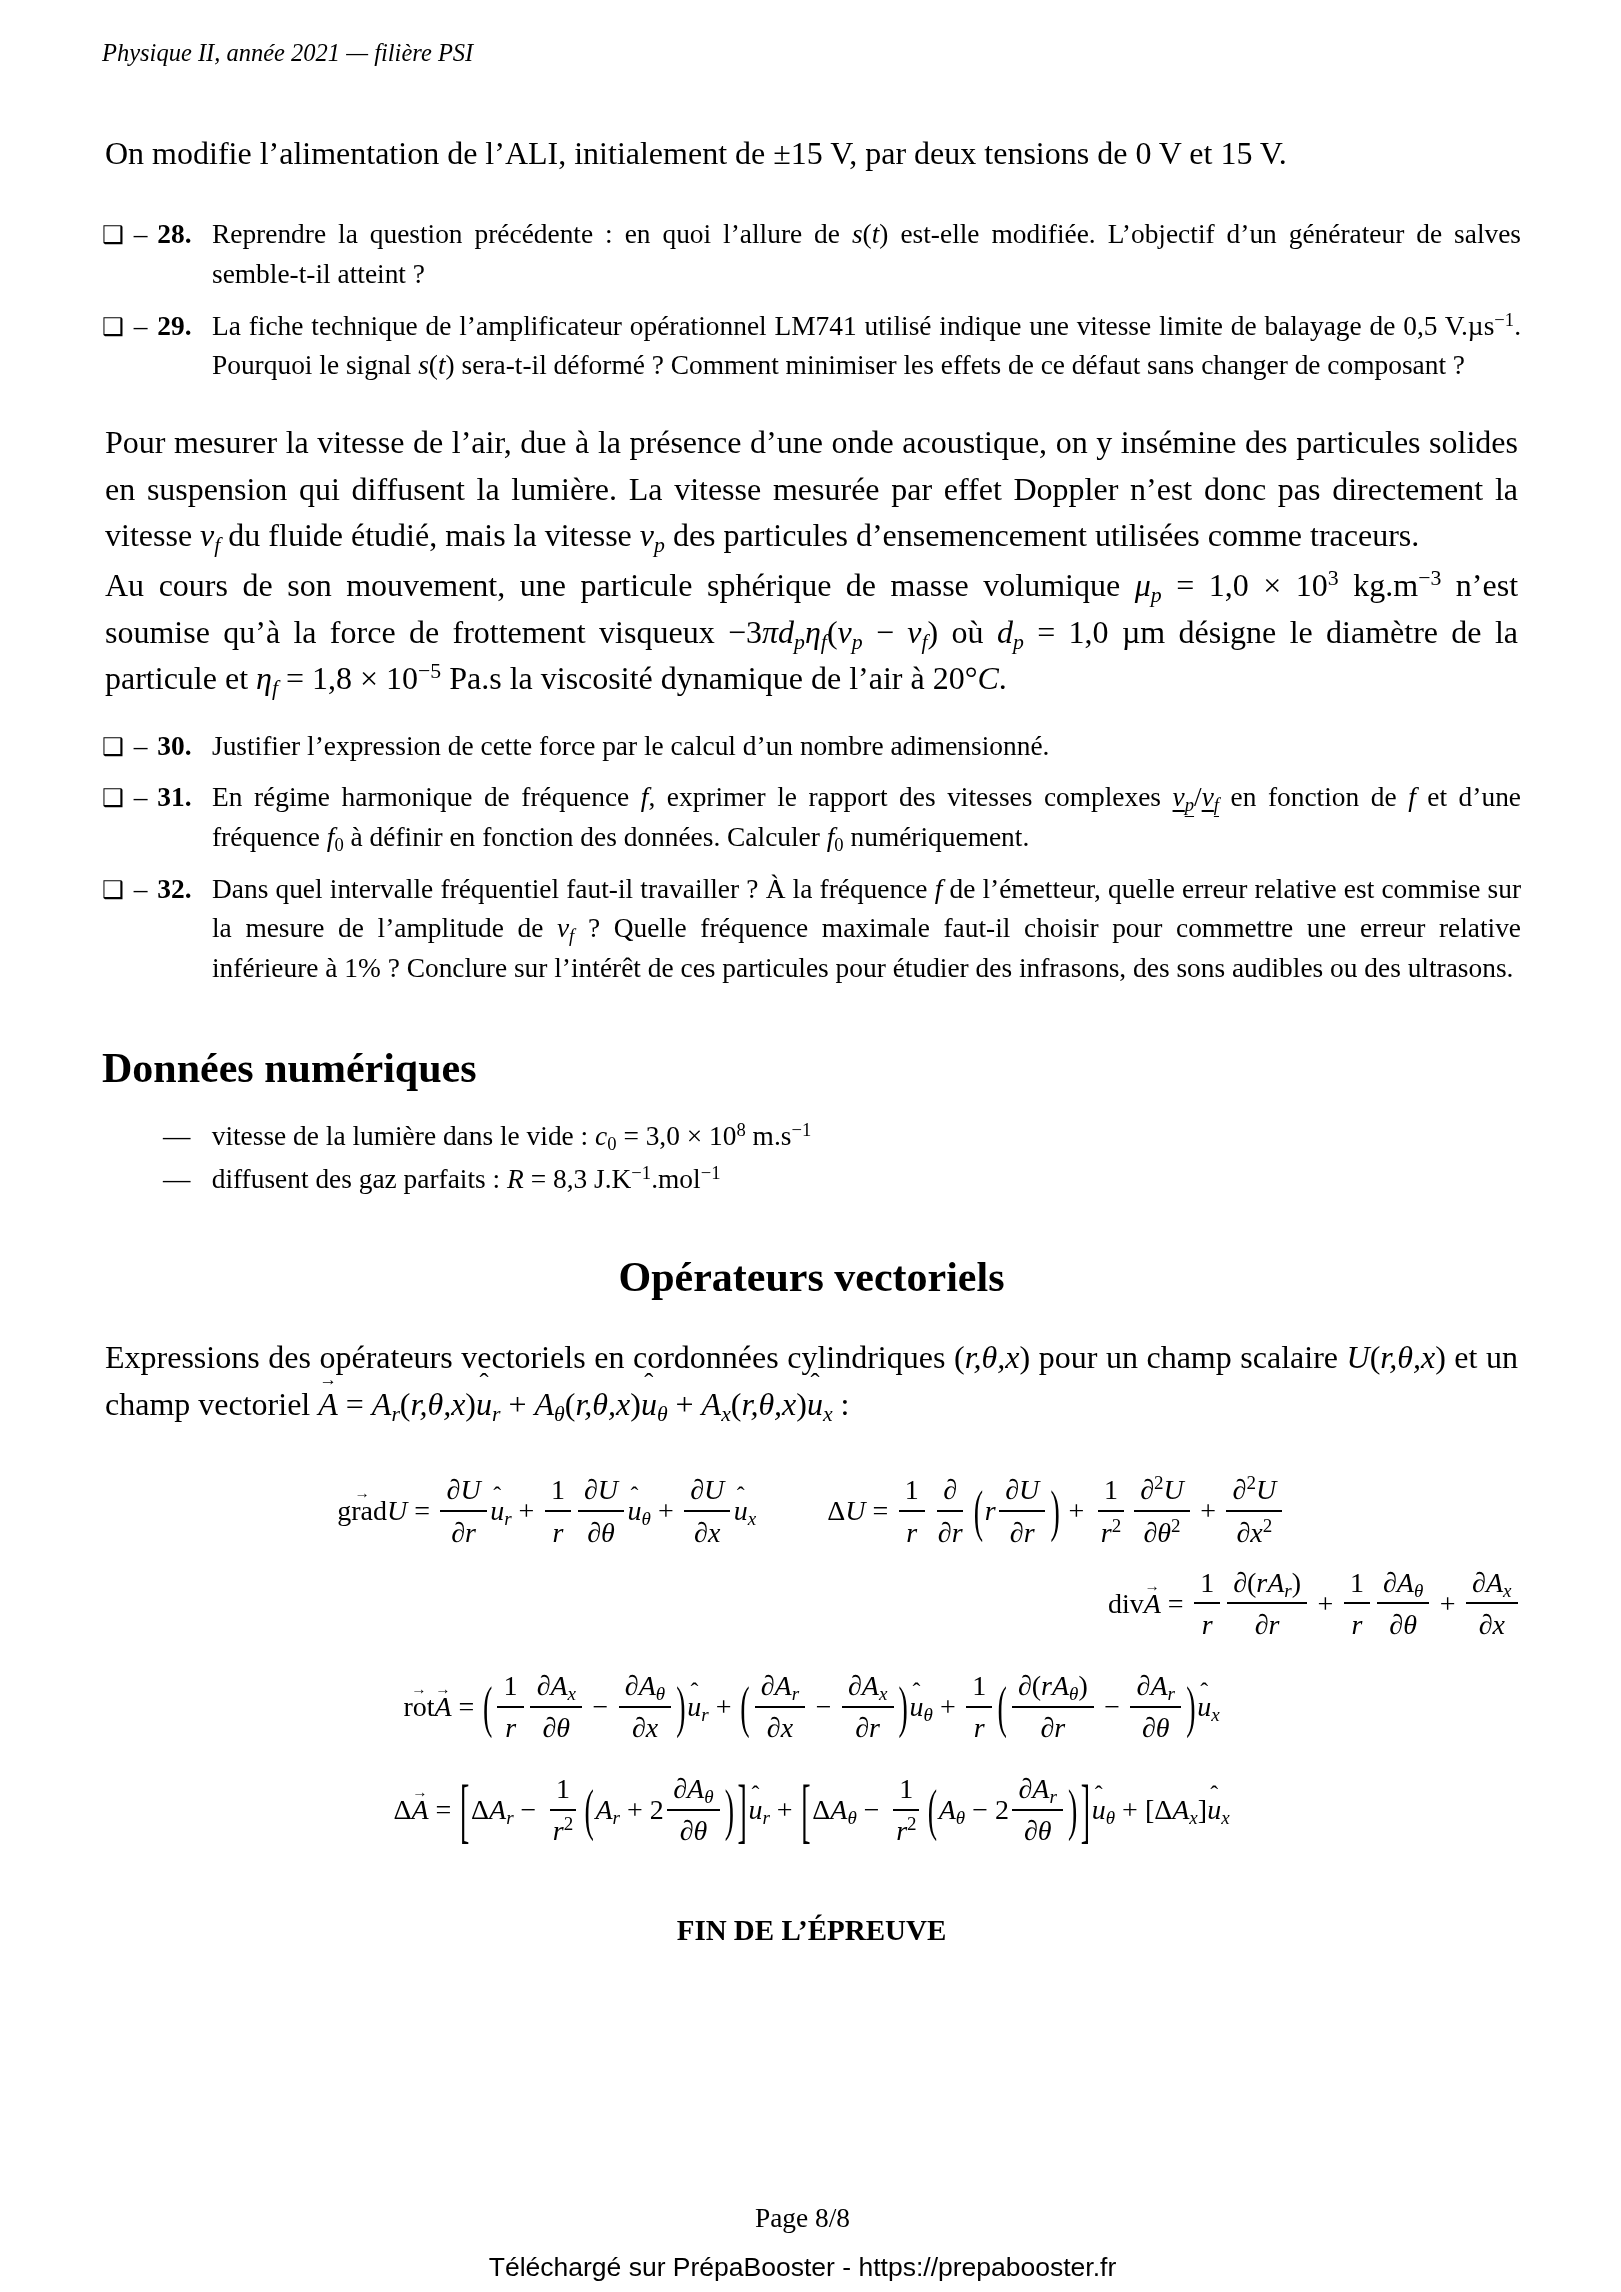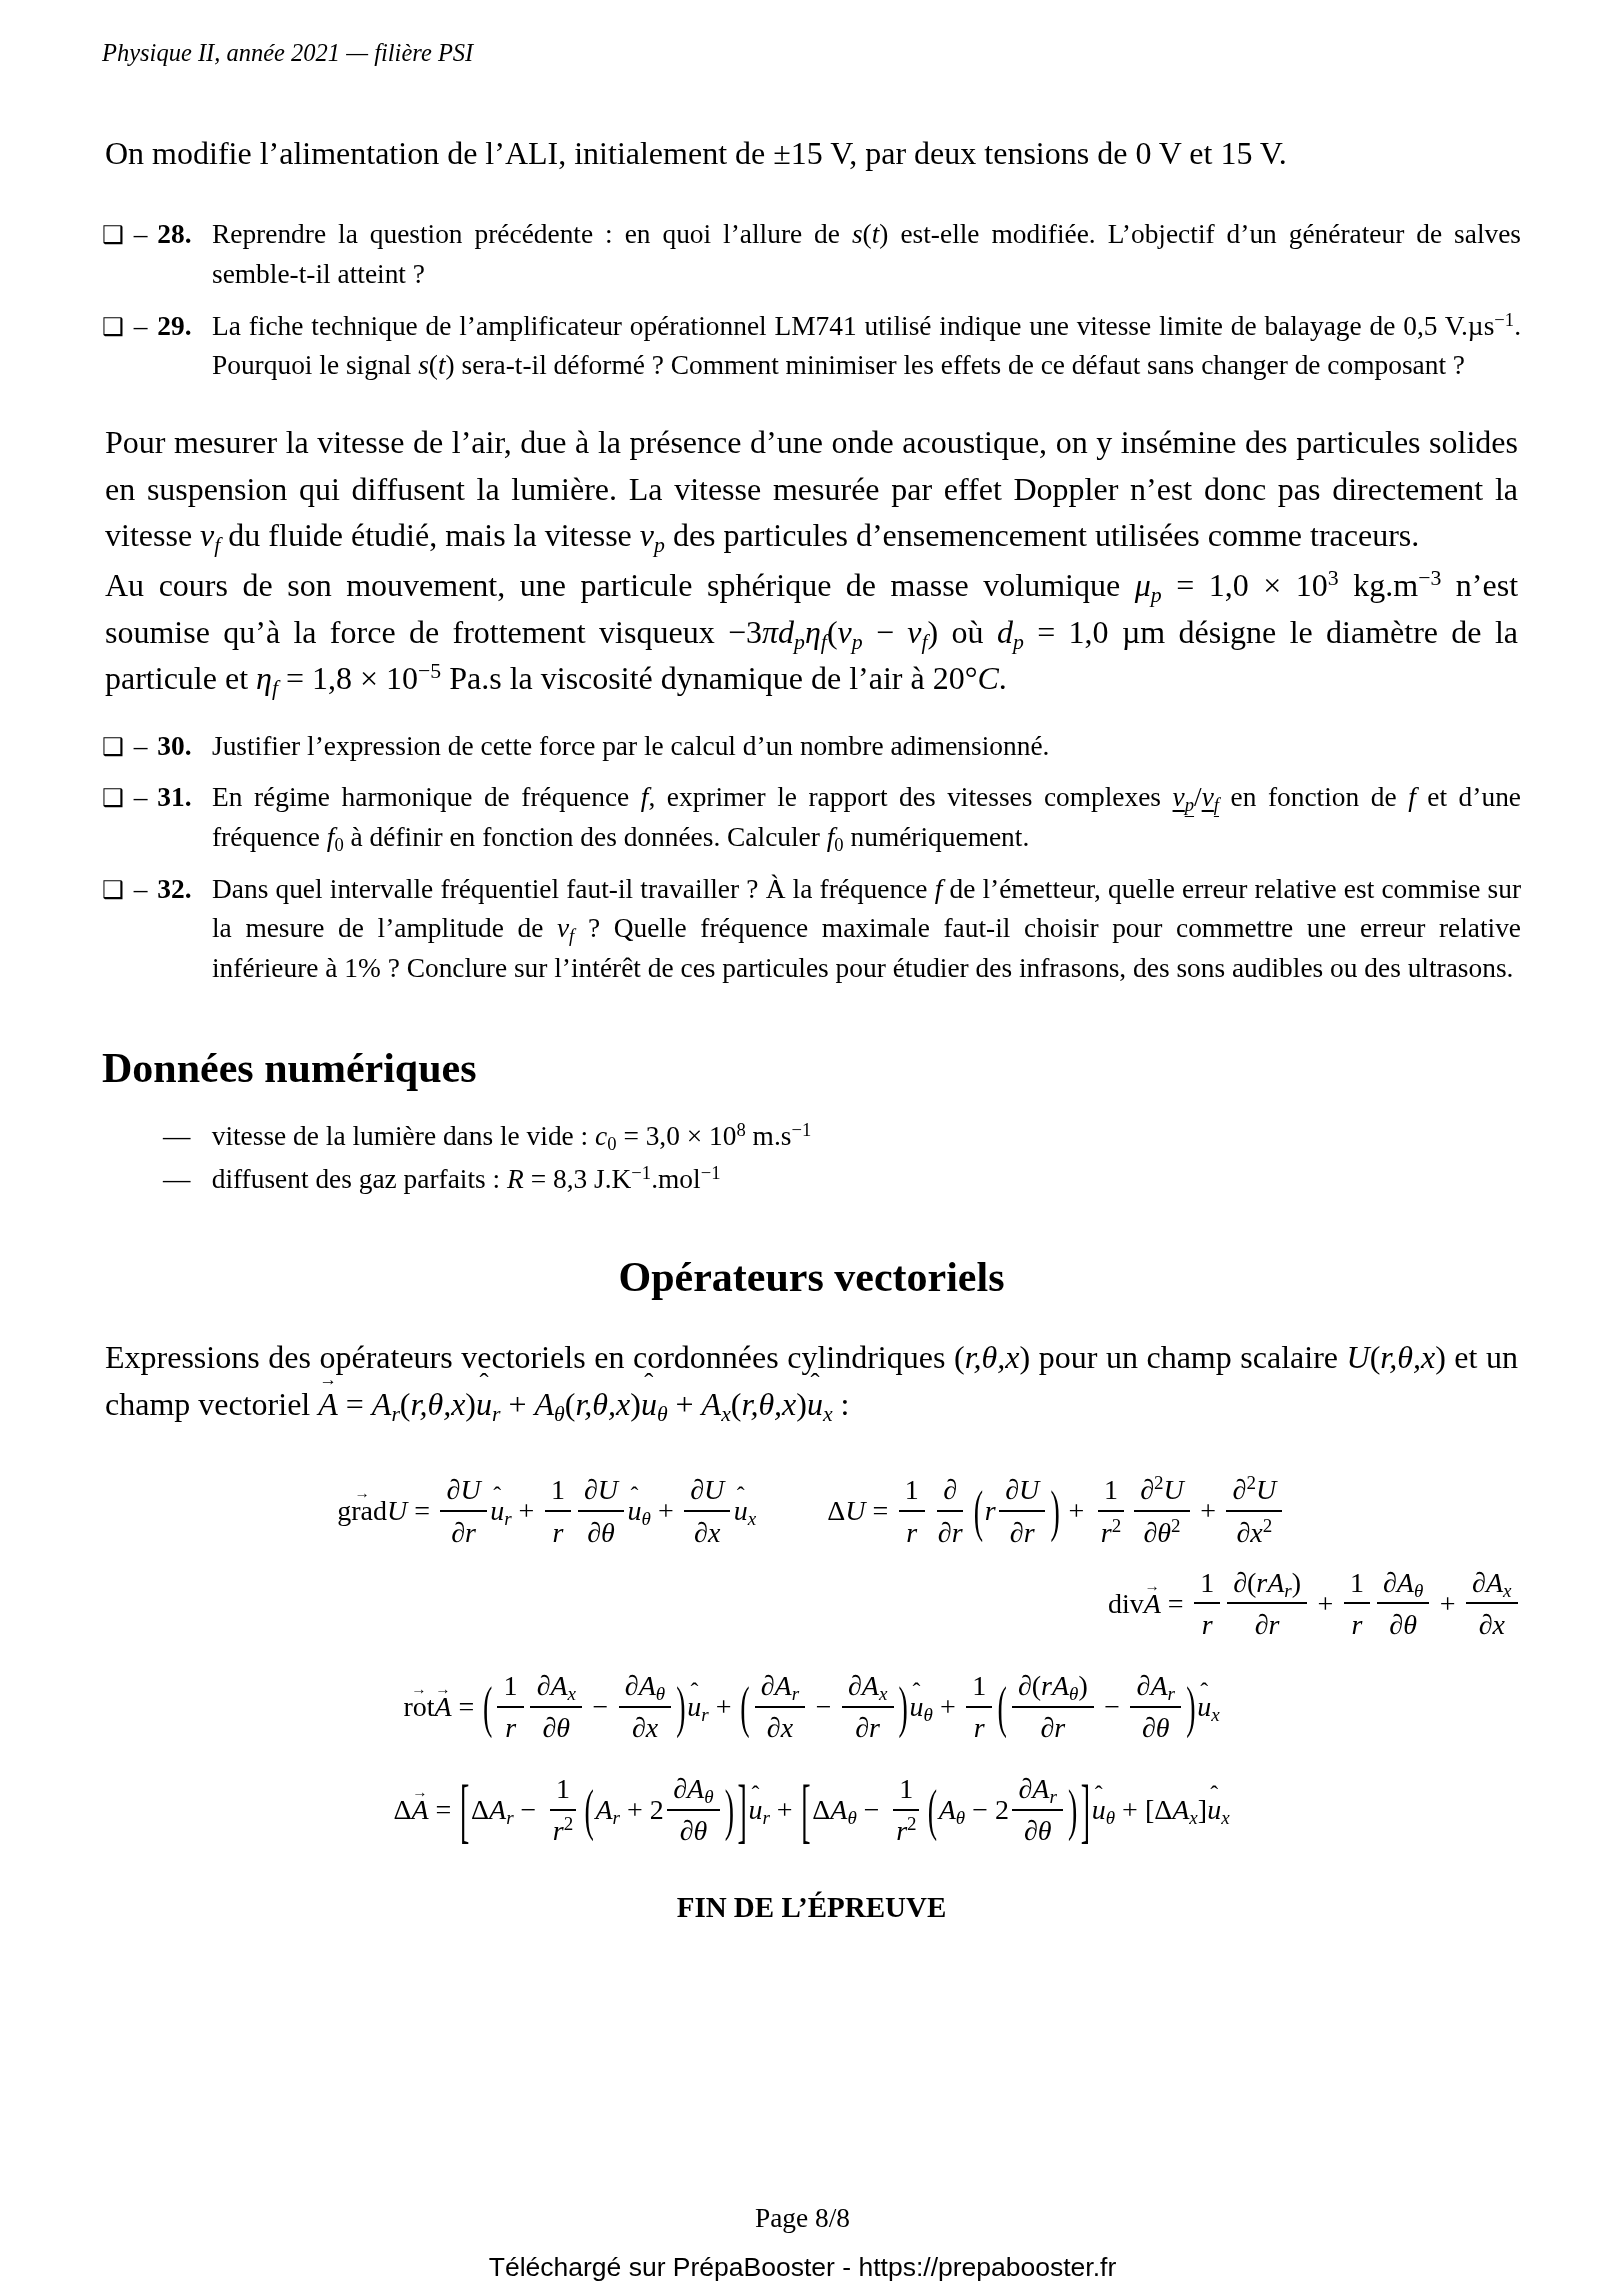--- a/index.html
+++ b/index.html
@@ -55,21 +55,21 @@
   .ml1{margin-top:45px;}
   .ml2{margin-top:15px;justify-content:flex-end;}
   .ml3{margin-top:25.5px;}
   .ml4{margin-top:25.5px;}
   .mfrac{display:inline-flex;flex-direction:column;align-items:center;margin:0 0.12em;}
   .mnum{display:block;padding:0 0.22em 0.10em;border-bottom:2px solid #000;text-align:center;}
   .mden{display:block;padding:0.10em 0.22em 0;text-align:center;}
   .mgroup{display:inline-flex;align-items:center;}
   .mdel{display:inline-block;transform:scaleY(var(--sy,2));transform-origin:center;margin:0 0.06em;}
   .mterm{display:inline;}
-  .fin{margin-top:43px;text-align:center;font-weight:700;font-size:29px;}
+  .fin{margin-top:66px;text-align:center;font-weight:700;font-size:29px;}
   .footer{position:absolute;left:0;right:16px;bottom:9.8px;text-align:center;}
   .pagenum{font-size:27.4px;}
   .download{font-family:"Liberation Sans", sans-serif;font-size:26.5px;margin-top:18px;}
 </style>
 </head>
 <body>
 
 <div class="page">
 
   <div class="header">

